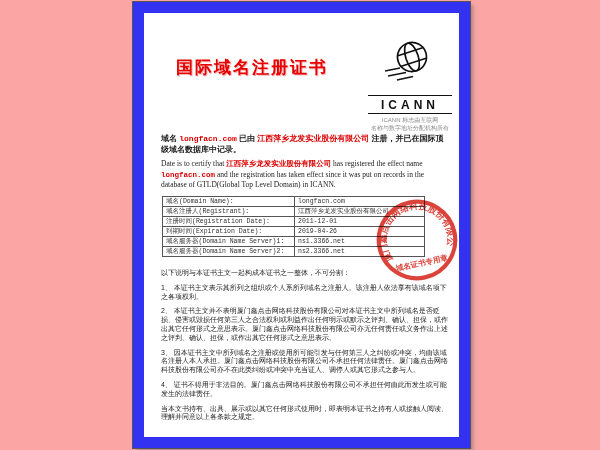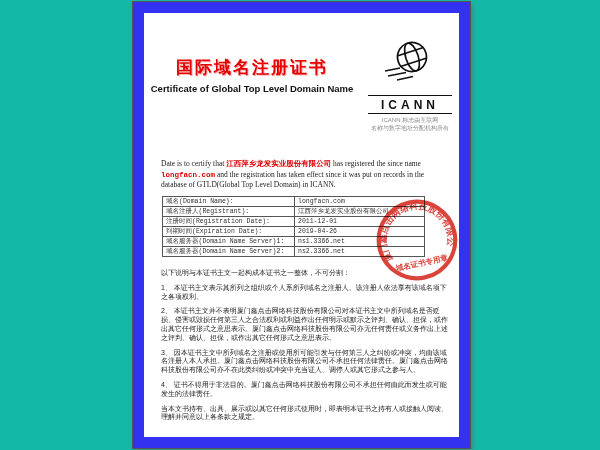--- a/index.html
+++ b/index.html
@@ -1,16 +1,16 @@
 <!DOCTYPE html>
 <html><head>
 <meta charset="utf-8">
 <style>
   html,body{margin:0;padding:0;background:#fff;}
-  #canvas{position:relative;width:600px;height:450px;background:#14b8a6;overflow:hidden;
+  #canvas{position:relative;width:600px;height:450px;background:#fca5a5;overflow:hidden;
           font-family:"Liberation Sans","DejaVu Sans",sans-serif;}
   .frame{position:absolute;left:133px;top:2px;width:337px;height:446px;box-sizing:border-box;
          background:#ffffff;border:11px solid #3232f0;
          box-shadow:0 0 0 1px #555, 3px 3px 4px rgba(100,100,100,.55);}
   
   .title{position:absolute;left:2px;top:43px;width:212px;text-align:center;
          font-size:17px;font-weight:bold;color:#e60000;letter-spacing:2px;
          text-shadow:1px 1px 0 #f5b9b9;white-space:nowrap;}
   .subtitle{position:absolute;left:2px;top:70px;width:212px;text-align:center;
             font-size:9.5px;font-weight:bold;color:#111;white-space:nowrap;}
@@ -41,21 +41,20 @@
          line-height:8.8px;color:#222;}
   .notes p{margin:0 0 6px 0;}
 </style>
 </head>
 <body>
 
 <div id="canvas">
   <div class="frame">
 
     <div class="title">国际域名注册证书</div>
-    <div class="subtitle">Certificate of Global Top Level Domain Name</div>
 
     <div class="logo">
       <svg width="54" height="44" viewBox="0 0 54 44">
         <g transform="rotate(-18 29 19)" stroke="#111" fill="none" stroke-width="1.7">
           <circle cx="29" cy="19" r="14.5"></circle>
           <ellipse cx="29" cy="19" rx="6.2" ry="14.5"></ellipse>
           <line x1="16" y1="13.5" x2="42" y2="13.5"></line>
           <line x1="15.2" y1="24.5" x2="42.8" y2="24.5"></line>
         </g>
         <g stroke="#111" stroke-width="1.5">
@@ -66,23 +65,26 @@
       </svg>
       <div>
         <span class="wordmark">ICANN</span>
       </div>
       <div class="logo-caption">
         <div>ICANN 标志由互联网</div>
         <div>名称与数字地址分配机构所有</div>
       </div>
     </div>
 
+    <div class="p-cn">
+      <span>域名 </span><span class="red-mono">longfacn.com</span><span> 已由 </span><span class="red">江西萍乡龙发实业股份有限公司</span><span> 注册，并已在国际顶级域名数据库中记录。</span>
+    </div>
 
     <div class="p-en">
-      <span>Date is to certify that </span><span class="red">江西萍乡龙发实业股份有限公司</span><span> has registered the since name </span><span class="red-mono">longfacn.com</span><span> and the registration has taken  effect since it was put on records in the database of GTLD(Global Top Level Domain) in ICANN.</span>
+      <span>Date is to certify that </span><span class="red">江西萍乡龙发实业股份有限公司</span><span> has registered the effect name </span><span class="red-mono">longfacn.com</span><span> and the registration has taken  effect since it was put on records in the database of GTLD(Global Top Level Domain) in ICANN.</span>
     </div>
 
     <table class="dtable">
       <tbody>
           <tr>
         <td class="lbl">域名(Domain Name):</td>
         <td>longfacn.com</td>
       </tr>
       <tr>
         <td class="lbl">域名注册人(Registrant):</td>

